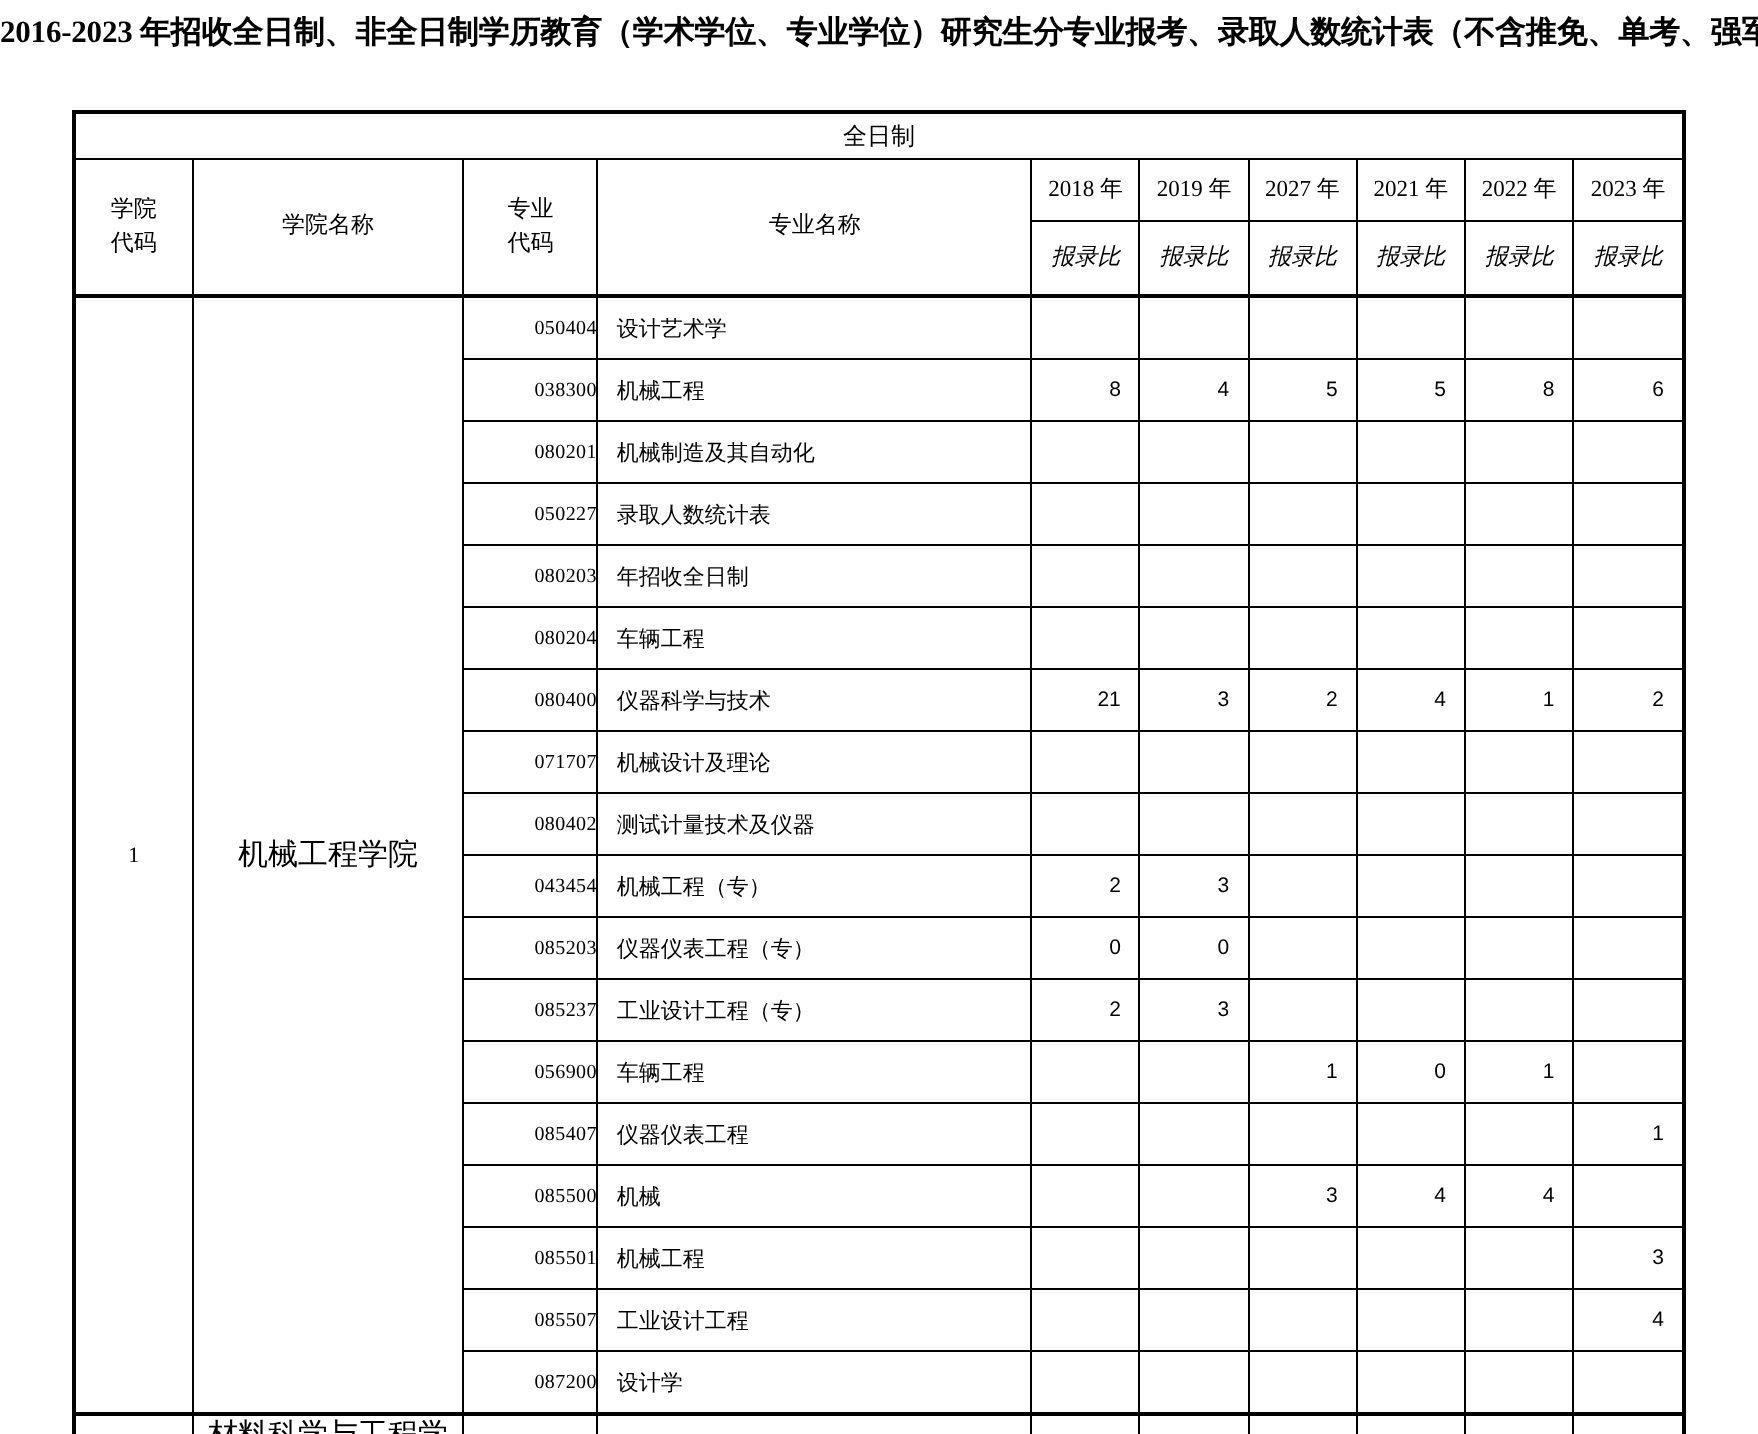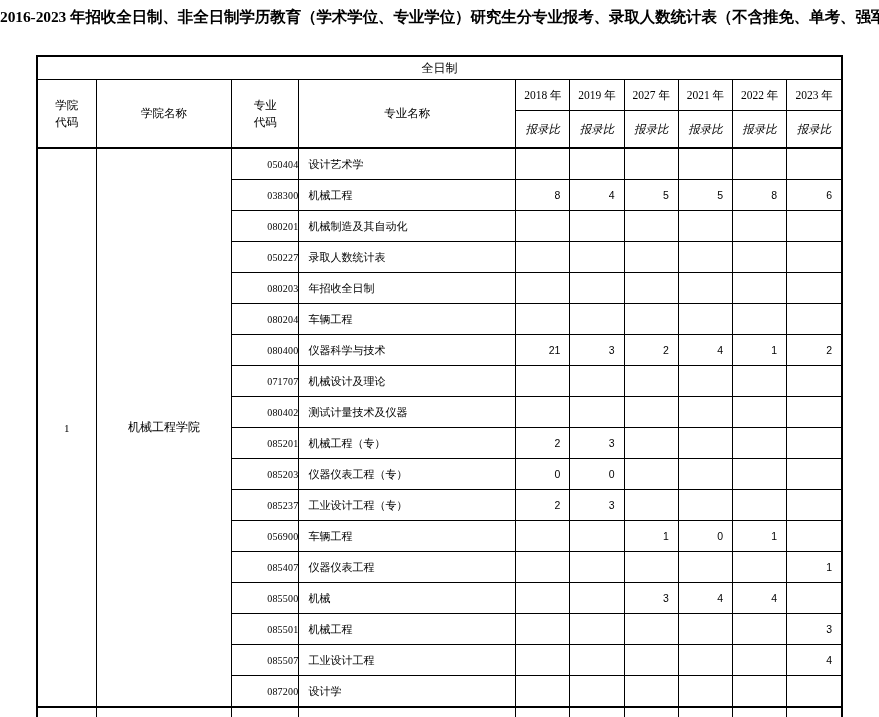--- a/index.html
+++ b/index.html
@@ -93,21 +93,21 @@
     height: 30px;
   }
   .col-ccode {
     width: 59px;
     text-align: center;
     font-size: 11px;
   }
   .col-cname {
     width: 135px;
     text-align: center;
-    font-size: 12px;
+    font-size: 15px;
   }
   .col-mcode {
     width: 67px;
     text-align: right;
     padding-left: 9px !important;
     font-size: 10px;
     letter-spacing: 0.2px;
   }
   .col-mname {
     width: 216px;
@@ -271,21 +271,21 @@
             <td class="col-mcode">080402</td>
             <td class="col-mname">测试计量技术及仪器</td>
             <td class="col-y"></td>
             <td class="col-y"></td>
             <td class="col-y"></td>
             <td class="col-y"></td>
             <td class="col-y"></td>
             <td class="col-y col-y-last"></td>
           </tr>
           <tr>
-            <td class="col-mcode">085201</td>
+            <td class="col-mcode">043454</td>
             <td class="col-mname">机械工程（专）</td>
             <td class="col-y">2</td>
             <td class="col-y">3</td>
             <td class="col-y"></td>
             <td class="col-y"></td>
             <td class="col-y"></td>
             <td class="col-y col-y-last"></td>
           </tr>
           <tr>
             <td class="col-mcode">085203</td>

